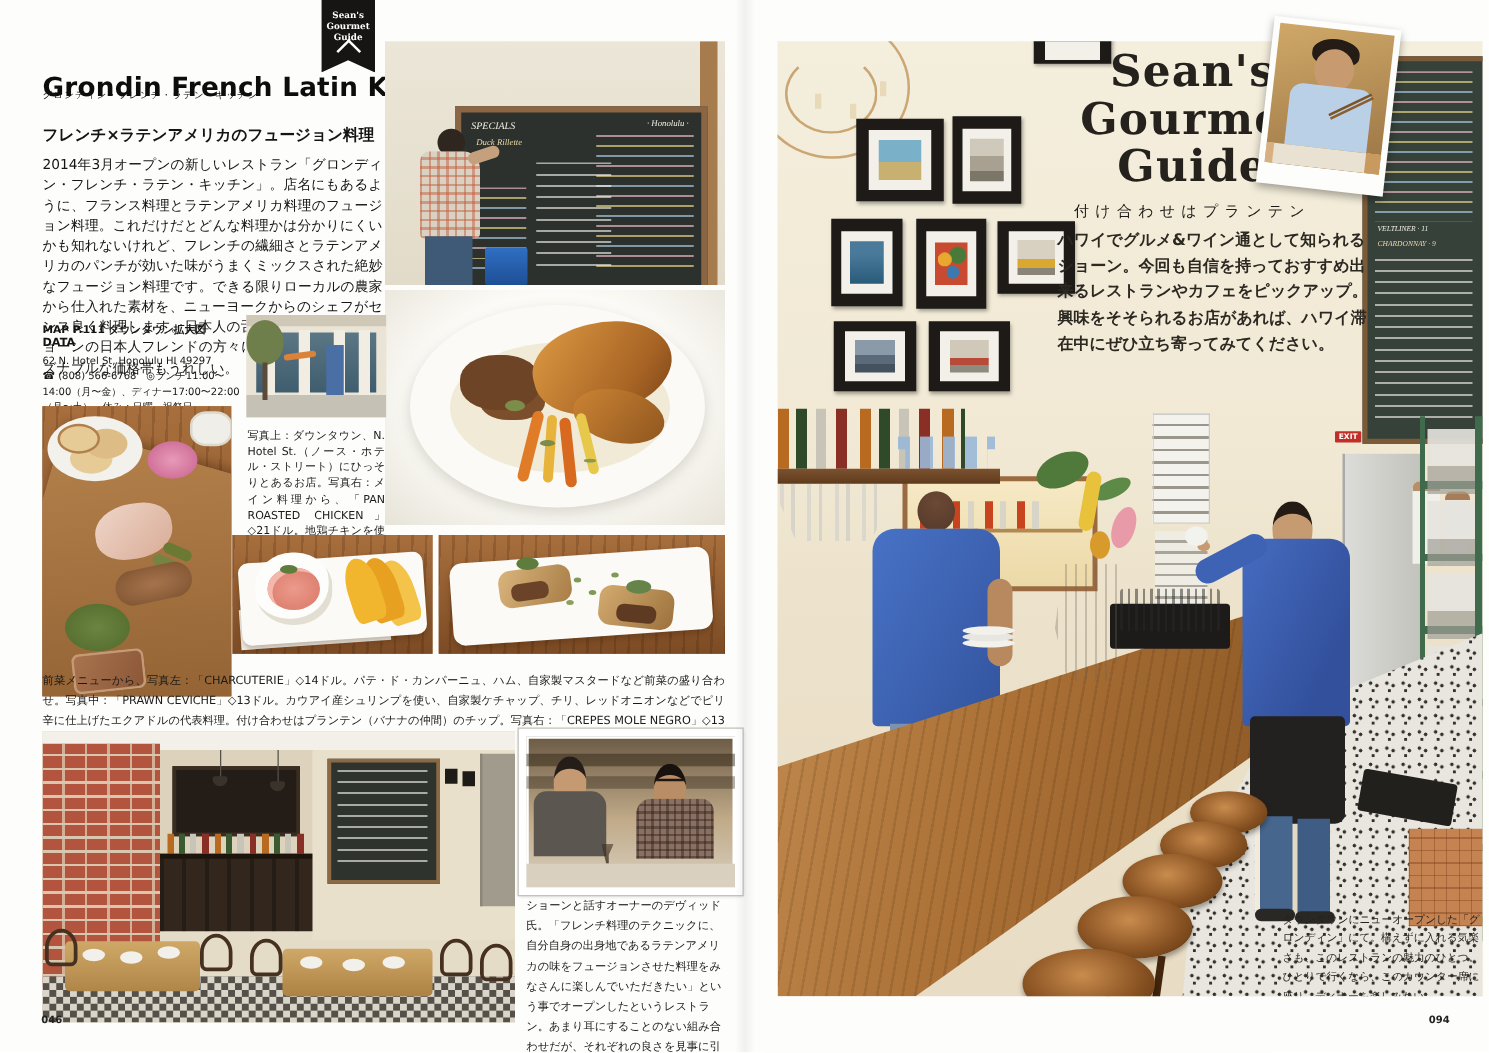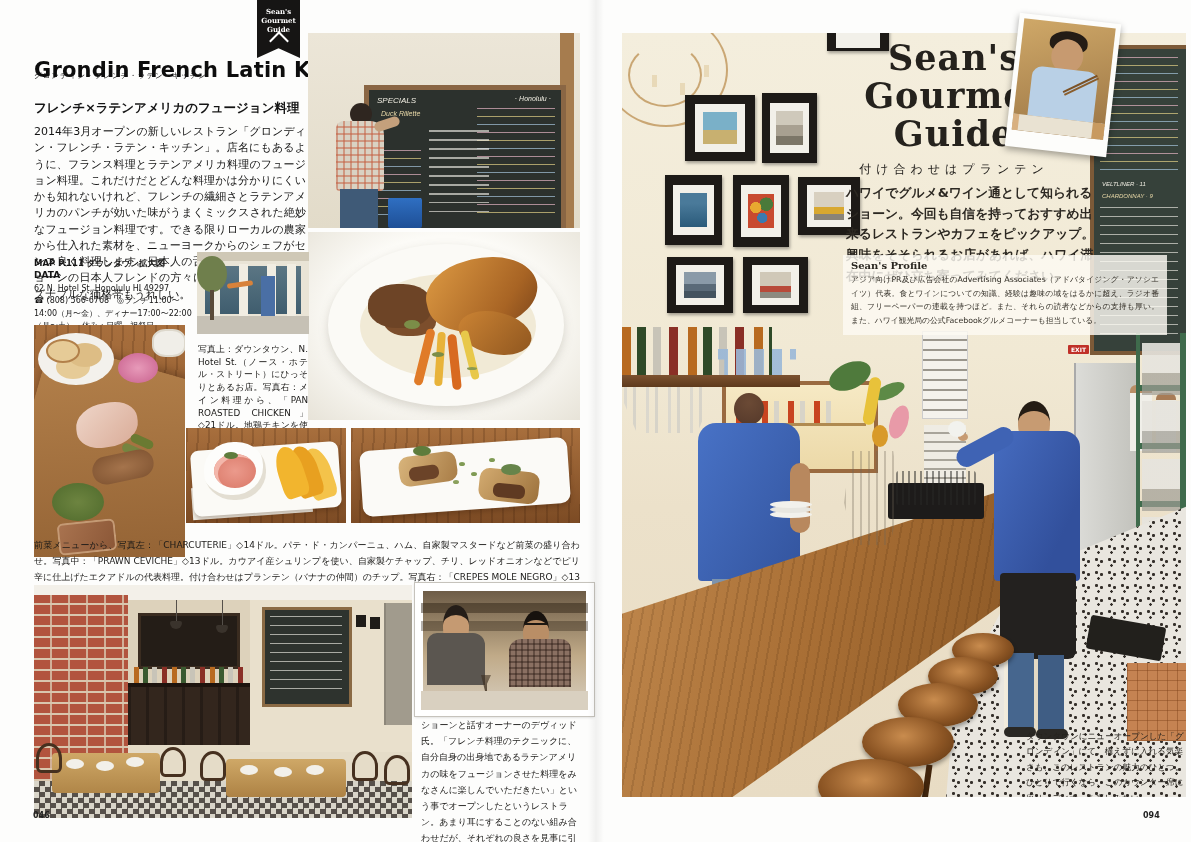--- a/index.html
+++ b/index.html
@@ -27,21 +27,21 @@
   .datab .dl{font-weight:bold;font-size:9px;}
   .cap{position:absolute;font-size:9px;line-height:1.8;text-align:justify;color:#1b1a18;}
   .pnum{position:absolute;top:811px;font-size:8px;font-weight:bold;color:#222;}
   
   .wood{background-color:#9a6234;background-image:repeating-linear-gradient(92deg,rgba(50,22,4,.18) 0 2px,transparent 2px 11px),
         linear-gradient(180deg,#a86f3d,#7c4b24);}
   .scribs{position:absolute;background-image:repeating-linear-gradient(180deg,rgba(240,238,230,.75) 0 1.5px,transparent 1.5px 9px);
           opacity:.85;}
   .scribs.tint{background-image:repeating-linear-gradient(180deg,rgba(233,183,198,.8) 0 1.5px,transparent 1.5px 8px,
           rgba(230,212,136,.8) 8px 9.5px,transparent 9.5px 16px,rgba(168,200,224,.8) 16px 17.5px,transparent 17.5px 24px);}
-  .chalkword{position:absolute;color:#f0ede2;font-family:Liberation Sans, sans-serif;font-style:italic;}
+  .chalkword{position:absolute;color:#f0ede2;font-family:Liberation Serif, serif;font-style:italic;}
   .wframe{position:absolute;background:#1d1a17;box-shadow:1px 2px 3px rgba(0,0,0,.35);}
   .wframe .mat{position:absolute;inset:14%;background:#f2f0e9;}
   .wframe .art{position:absolute;inset:26%;}
   .stool{position:absolute;border-radius:50%;
          background:radial-gradient(ellipse at 45% 38%,#c98c4e 0%,#8c5524 55%,#57310f 100%);
          box-shadow:0 3px 4px rgba(0,0,0,.35);}
   .chairb{position:absolute;width:20px;height:24px;border:3px solid #46301f;border-radius:50% 50% 20% 20%;background:transparent;}
   
   .rtitle{position:absolute;text-align:center;font-family:"DejaVu Serif",serif;font-weight:bold;color:#25221d;}
   .rtitle .tl{display:block;font-size:35px;line-height:1.08;letter-spacing:1px;}
@@ -311,24 +311,20 @@
       <div class="abs" style="left:262px;top:730px;width:6px;height:34px;background:#4e2e12;transform:rotate(8deg);box-shadow:40px -4px 0 #41250c;"></div>
       <div class="stool" style="left:196px;top:726px;width:106px;height:56px;"></div>
 
       <div class="rtitle" style="left:222px;top:6px;width:220px;">
         <span class="tl">Sean's</span>
         <span class="tl">Gourmet</span>
         <span class="tl">Guide</span>
         <div class="rkana">付け合わせはプランテン</div>
       </div>
       <p class="rintro jp" style="left:224px;top:150px;width:258px;margin:0;">ハワイでグルメ&amp;ワイン通として知られるショーン。今回も自信を持っておすすめ出来るレストランやカフェをピックアップ。興味をそそられるお店があれば、ハワイ滞在中にぜひ立ち寄ってみてください。</p>
-      <div class="profile" style="left:221px;top:222px;width:308px;">
-        <h3>Sean's Profile</h3>
-        <p>アジア向けPR及び広告会社のAdvertising Associates（アドバタイジング・アソシエイツ）代表。食とワインについての知識、経験は趣味の域をはるかに超え、ラジオ番組、フリーペーパーの連載を持つほど。また、それらの読者などからの支持も厚い。また、ハワイ観光局の公式Facebookグルメコーナーも担当している。</p>
-      </div>
       <p class="rcap jp" style="left:404px;top:696px;width:158px;margin:0;">ダウンタウンにニューオープンした「グロンディン」にて。構えずに入れる気楽さも、このレストランの魅力のひとつ。ひとりで行くなら、このカウンター席に座り、ディナーを楽しみたい。</p>
     </div>
 
     <div class="abs" style="left:1012px;top:18px;width:102px;height:134px;background:#fdfdfb;transform:rotate(6.5deg);box-shadow:0 3px 7px rgba(0,0,0,.35);">
       <div class="abs" style="left:5px;top:5px;width:92px;height:112px;background:linear-gradient(160deg,#cfa868,#9a7444);overflow:hidden;">
         <div class="abs" style="left:28px;top:8px;width:38px;height:22px;border-radius:50% 50% 40% 40%;background:#241c15;"></div>
         <div class="abs" style="left:31px;top:16px;width:32px;height:34px;border-radius:50%;background:#c79a70;"></div>
         <div class="abs" style="left:14px;top:46px;width:66px;height:50px;border-radius:10px 10px 0 0;background:#b9d0e6;"></div>
         <div class="abs" style="left:44px;top:58px;width:38px;height:2px;background:#7c5226;transform:rotate(-32deg);box-shadow:0 3px 0 #8a5e2e;"></div>
         <div class="abs" style="left:0;top:96px;width:92px;height:16px;background:#e9e2d2;box-shadow:inset 14px 4px 0 -8px #d8b080,inset -20px 4px 0 -8px #c89a60;"></div>

